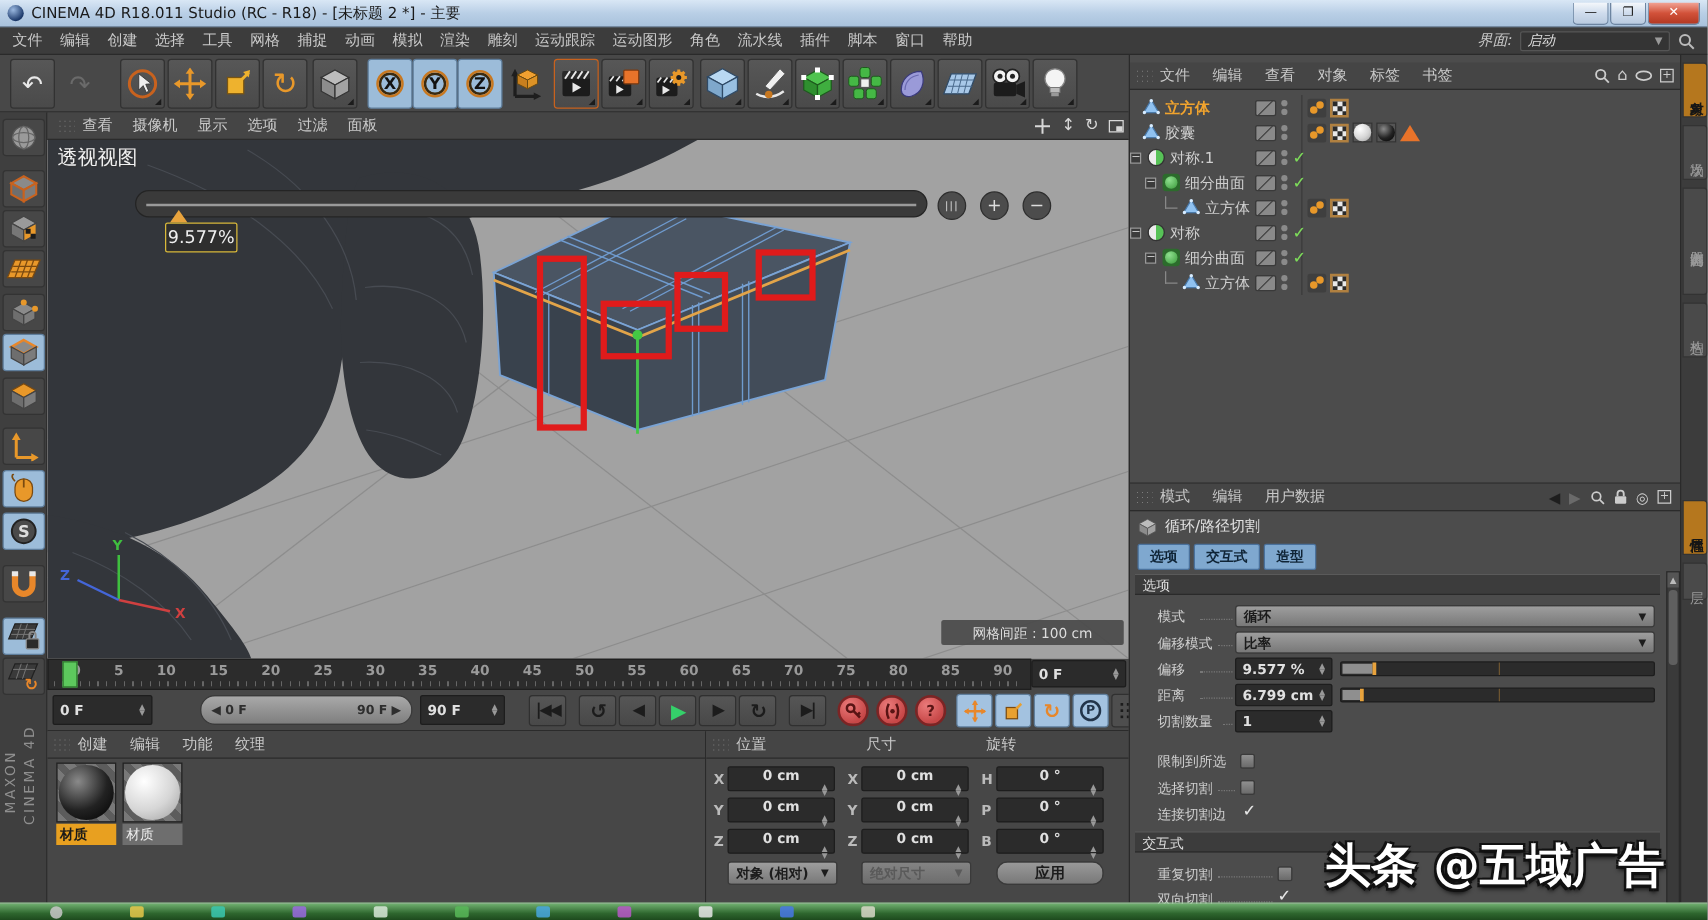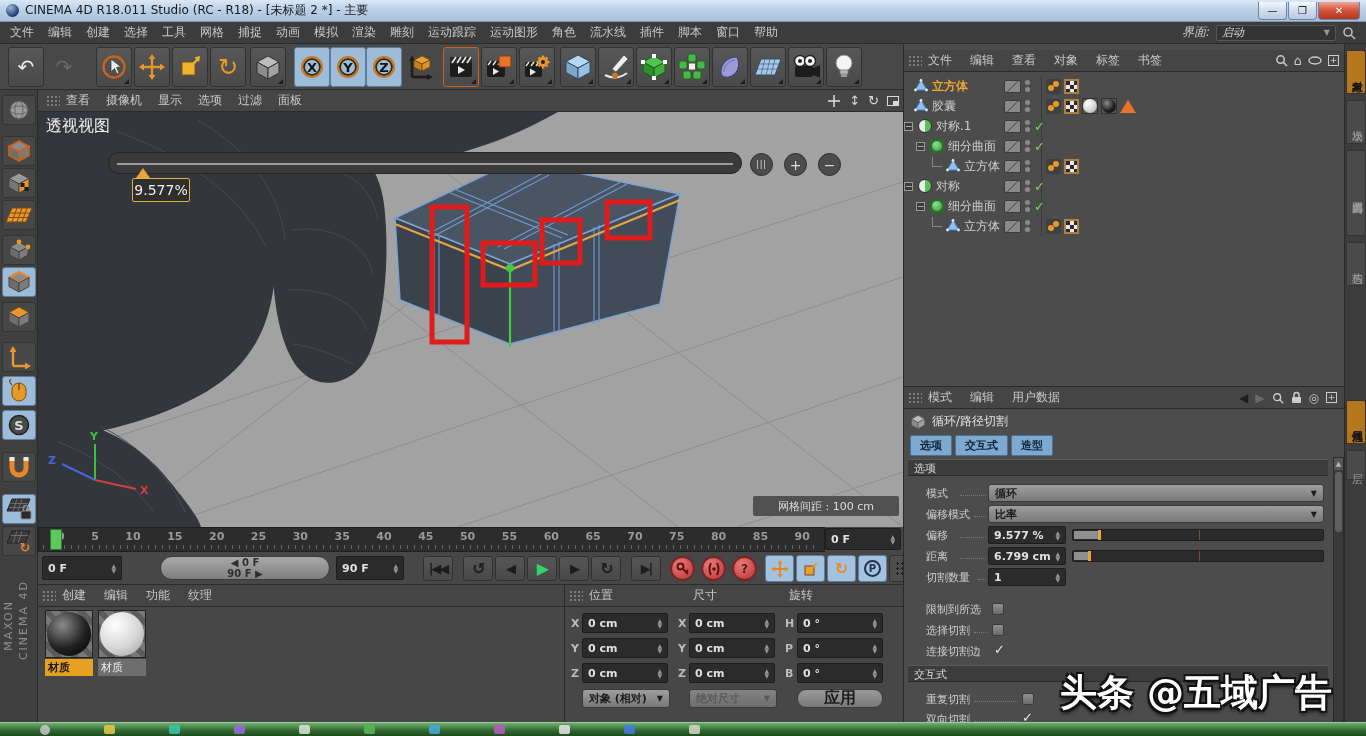--- a/index.html
+++ b/index.html
@@ -79,21 +79,21 @@
   #tl-dots { position:absolute; left:4px; right:4px; bottom:2px; height:4px;
     background-image:repeating-linear-gradient(90deg,#666 0 1px,transparent 1px 7px); }
   #tl-playhead { left:50px; top:529px; width:12px; height:21px; background:#5dc85d; border:1px solid #2f7a2f; }
   #tl-frame { left:825px; top:528px; width:76px; height:22px; }
   #transport { left:38px; top:552px; width:865px; height:33px; background:#474747; border-bottom:1px solid #2b2b2b; }
   .dfield { background:#2b2b2b; border:1px solid #1d1d1d; border-radius:2px; color:#e0e0e0; font-size:11px;
     font-weight:bold; display:flex; align-items:center; padding:0 5px; }
   .spin { margin-left:auto; display:flex; flex-direction:column; color:#999; font-size:6px; line-height:5px; }
   #tl-range { position:absolute; left:122px; top:4px; width:170px; height:24px; border-radius:12px;
     background:linear-gradient(#a9a9a9,#7e7e7e); border:1px solid #3a3a3a; display:flex; align-items:center;
-    justify-content:space-between; padding:0 8px; font-size:10px; font-weight:bold; color:#2e2e2e;flex-direction:column; }
+    justify-content:space-between; padding:0 8px; font-size:10px; font-weight:bold; color:#2e2e2e; }
   .trbtn { position:absolute; top:4px; width:30px; height:25px; background:linear-gradient(#565656,#484848);
     border:1px solid #303030; border-radius:3px; display:flex; align-items:center; justify-content:center;
     font-size:13px; font-weight:bold; color:#1c1c1c; letter-spacing:-2px; }
   .trbtn.play { color:#35d06a; font-size:16px; }
   .redbtn { position:absolute; top:4px; width:25px; height:25px; border-radius:50%;
     background:radial-gradient(circle at 35% 30%, #ea7a7a, #c74848 70%); border:2px solid #7c2424;
     display:flex; align-items:center; justify-content:center; color:#591414; font-size:12px; font-weight:bold; }
   .bluebtn { position:absolute; top:3px; width:29px; height:27px; background:#a3c2e0; border:1px solid #5f7e9c;
     border-radius:3px; display:flex; align-items:center; justify-content:center; }
   .graybtn { position:absolute; top:3px; width:27px; height:27px; background:#4e4e4e; border:1px solid #303030;
@@ -111,27 +111,27 @@
     background:repeating-linear-gradient(45deg,#787878 0 6px,#5c5c5c 6px 12px); position:relative; }
   .sphere .ball { position:absolute; inset:1px; border-radius:50%; }
   .ball.black { background:radial-gradient(circle at 35% 30%, #8a8a8a, #222 55%, #000); }
   .ball.white { background:radial-gradient(circle at 35% 30%, #ffffff, #d6d6d6 55%, #9e9e9e); }
   .mlabel { margin-top:1px; font-size:11px; padding:1px 3px; width:48px; }
   .mlabel.sel { background:#e8a020; color:#1a1a1a; font-weight:bold; }
   .mlabel.uns { background:#6e6e6e; color:#eee; }
 
   #coords { left:565px; top:585px; width:338px; height:137px; background:#474747; }
   .clabel { position:absolute; font-size:11px; font-weight:bold; color:#bbb; }
-  .cfield { position:absolute; width:86px; height:20px; }
+  .cfield { position:absolute; width:86px; height:20px;flex-direction:column; }
   .ddown { background:linear-gradient(#9e9e9e,#787878); border:1px solid #3a3a3a; border-radius:3px;
     color:#1c1c1c; font-size:11px; font-weight:bold; display:flex; align-items:center; padding:0 6px; }
   .ddown .arr { margin-left:auto; font-size:8px; }
   .ddown.dis { color:#5a5a5a; background:linear-gradient(#848484,#6d6d6d); }
   #apply-btn { background:linear-gradient(#9a9a9a,#787878); border:1px solid #3a3a3a; border-radius:9px;
-    color:#1c1c1c; font-size:16px; font-weight:bold; display:flex; align-items:center; justify-content:center; }
+    color:#1c1c1c; font-size:12px; font-weight:bold; display:flex; align-items:center; justify-content:center; }
 
   
   #rightpanel { left:903px; top:44px; width:441px; height:678px; background:#4c4c4c; border-left:1px solid #2a2a2a; }
   #om-menu { position:absolute; left:0; top:6px; width:441px; }
   #om-icons { margin-left:auto; display:flex; align-items:center; gap:6px; padding-right:6px; color:#ccc; }
   .omrow { position:absolute; left:0; width:441px; height:20px; display:flex; align-items:center;
     font-size:12px; color:#cfcfcf; }
   .omrow .nm { white-space:nowrap; }
   .omrow .nm.sel { color:#f0a32e; font-weight:bold; }
   .objicon { width:14px; height:14px; margin:0 4px 0 2px; flex:none; }

